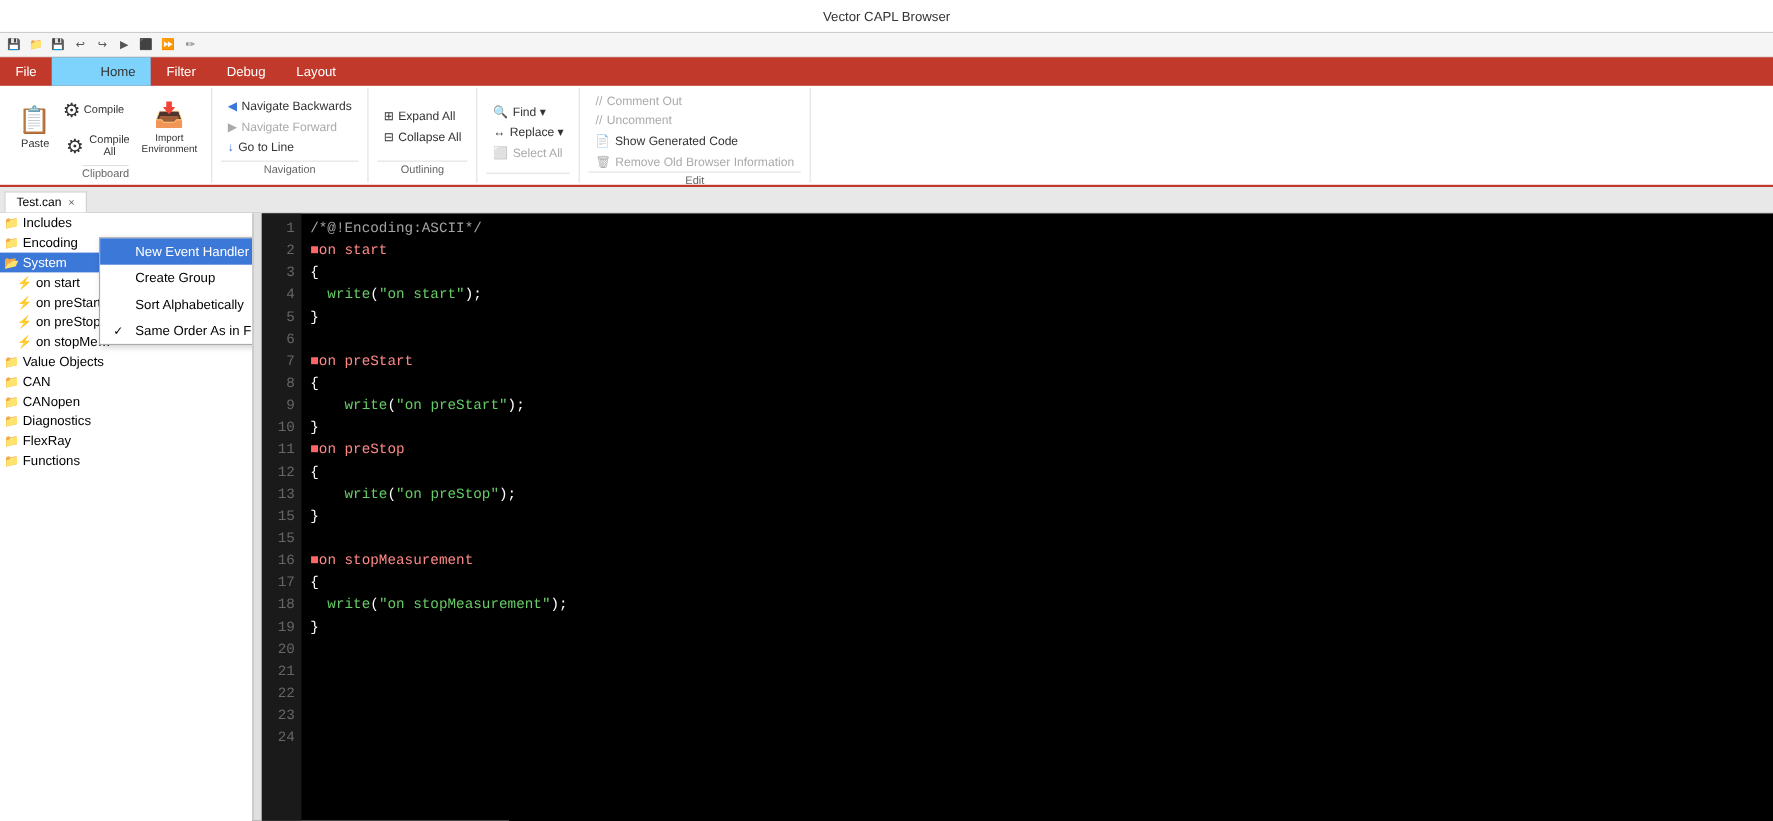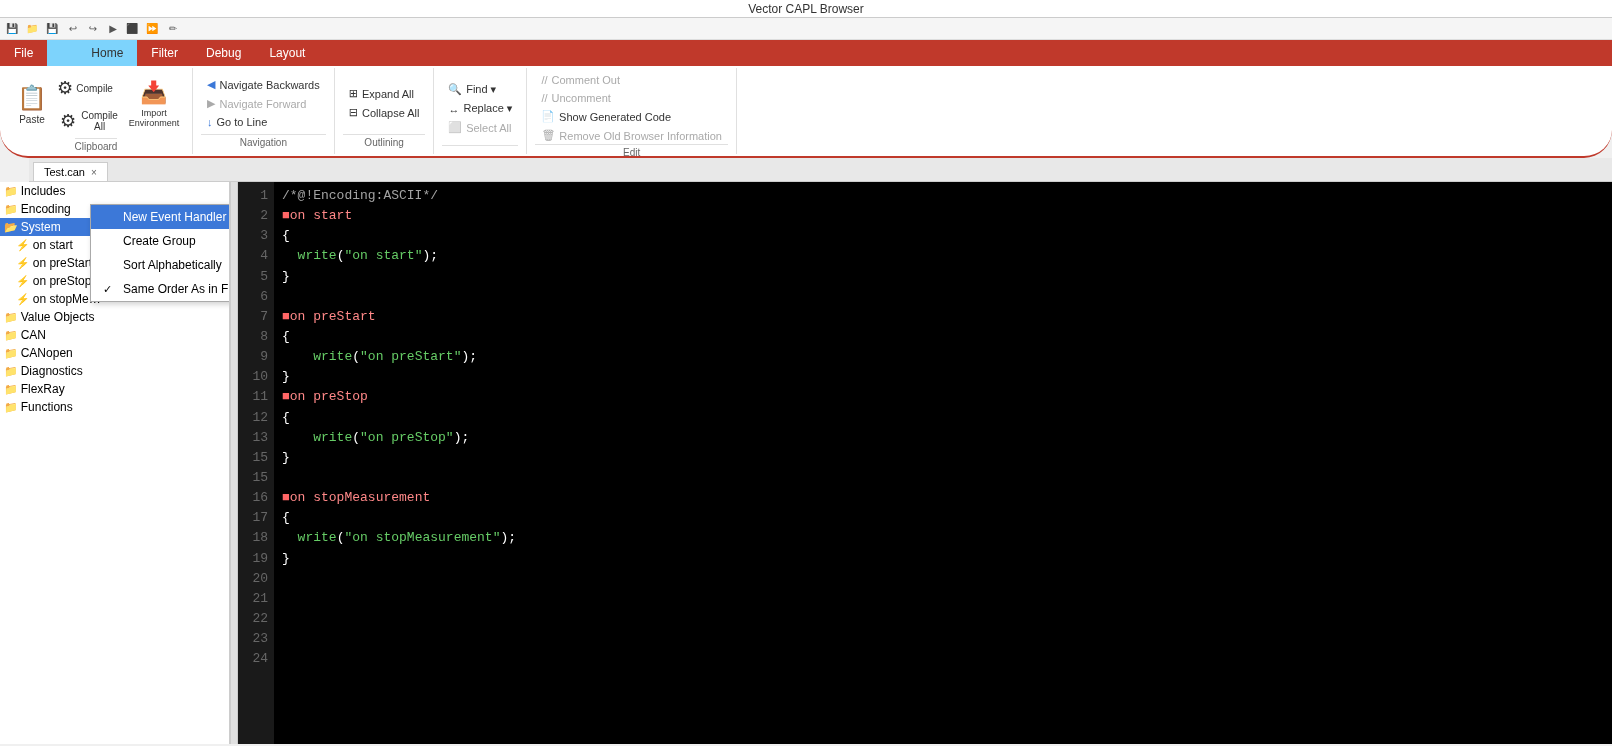--- a/index.html
+++ b/index.html
@@ -1,21 +1,21 @@
 <!DOCTYPE html>
 <html><head>
   <meta charset="utf-8">
   <style>
     * { box-sizing: border-box; margin: 0; padding: 0; }
     body { font-family: 'Segoe UI', Arial, sans-serif; font-size: 12px; background: #f0f0f0; overflow: hidden; width: 1612px; height: 746px; }
 
     
     .title-bar {
       background: #fff;
-      height: 18px;
+      height: 30px;
       display: flex;
       align-items: center;
       justify-content: center;
       font-size: 12px;
       color: #333;
       border-bottom: 1px solid #ccc;
     }
 
     
     .quick-access {
@@ -30,21 +30,20 @@
     .qa-btn {
       width: 18px; height: 18px;
       display: flex; align-items: center; justify-content: center;
       font-size: 10px; color: #555; cursor: pointer; border: none; background: none;
     }
 
     
     .ribbon {
       background: #fff;
       border-bottom: 2px solid #c0392b;
-      border-radius: 28px;
     }
     .ribbon-tabs {
       display: flex;
       background: #c0392b;
       height: 26px;
     }
     .ribbon-tab {
       padding: 4px 14px;
       color: #fff;
       font-size: 12px;
@@ -106,21 +105,20 @@
     .ribbon-btn-small.disabled { color: #aaa; }
 
     
     .tab-bar {
       background: #e8e8e8;
       height: 24px;
       display: flex;
       align-items: flex-end;
       padding-left: 4px;
       border-bottom: 1px solid #ccc;
-      margin-left: 29px;
     }
     .file-tab {
       background: #fff;
       border: 1px solid #ccc;
       border-bottom: none;
       padding: 3px 10px;
       font-size: 11px;
       display: flex;
       align-items: center;
       gap: 6px;

